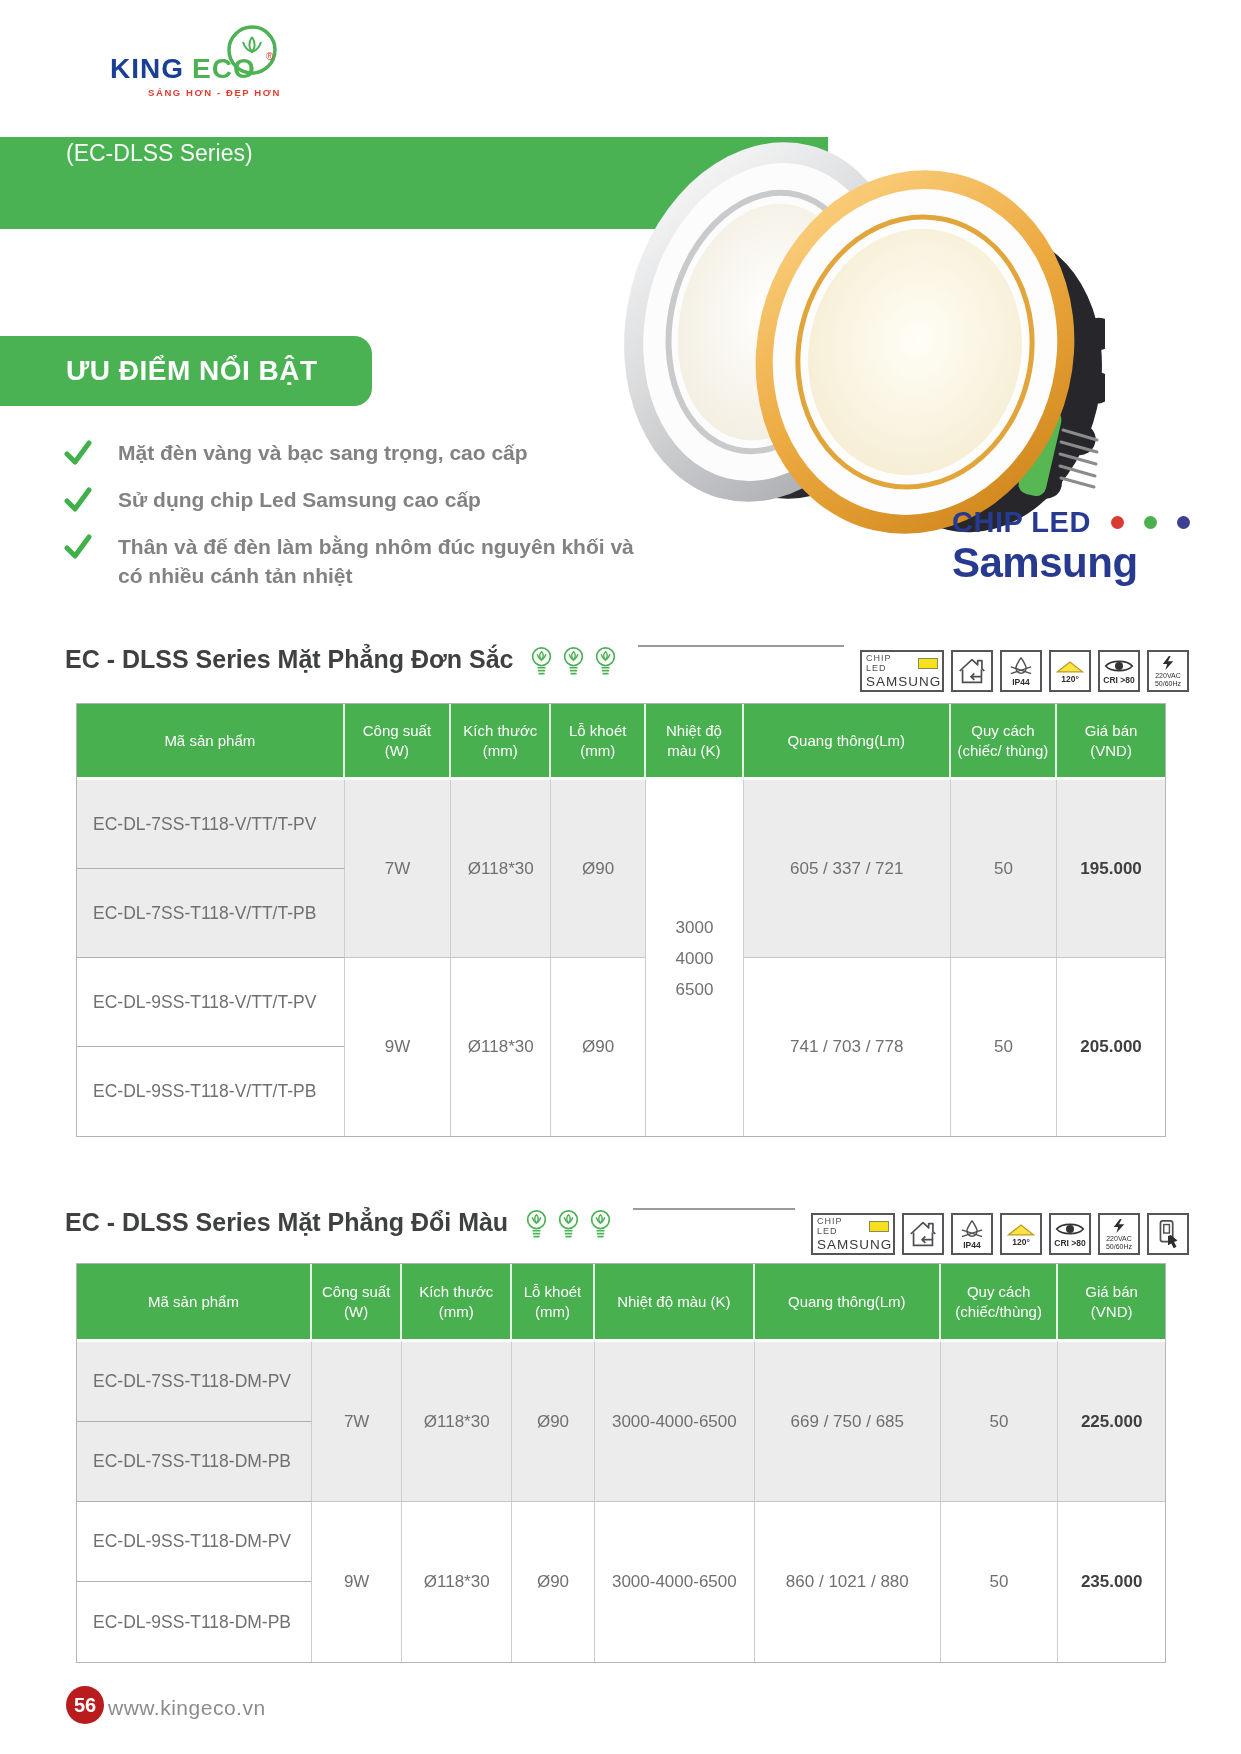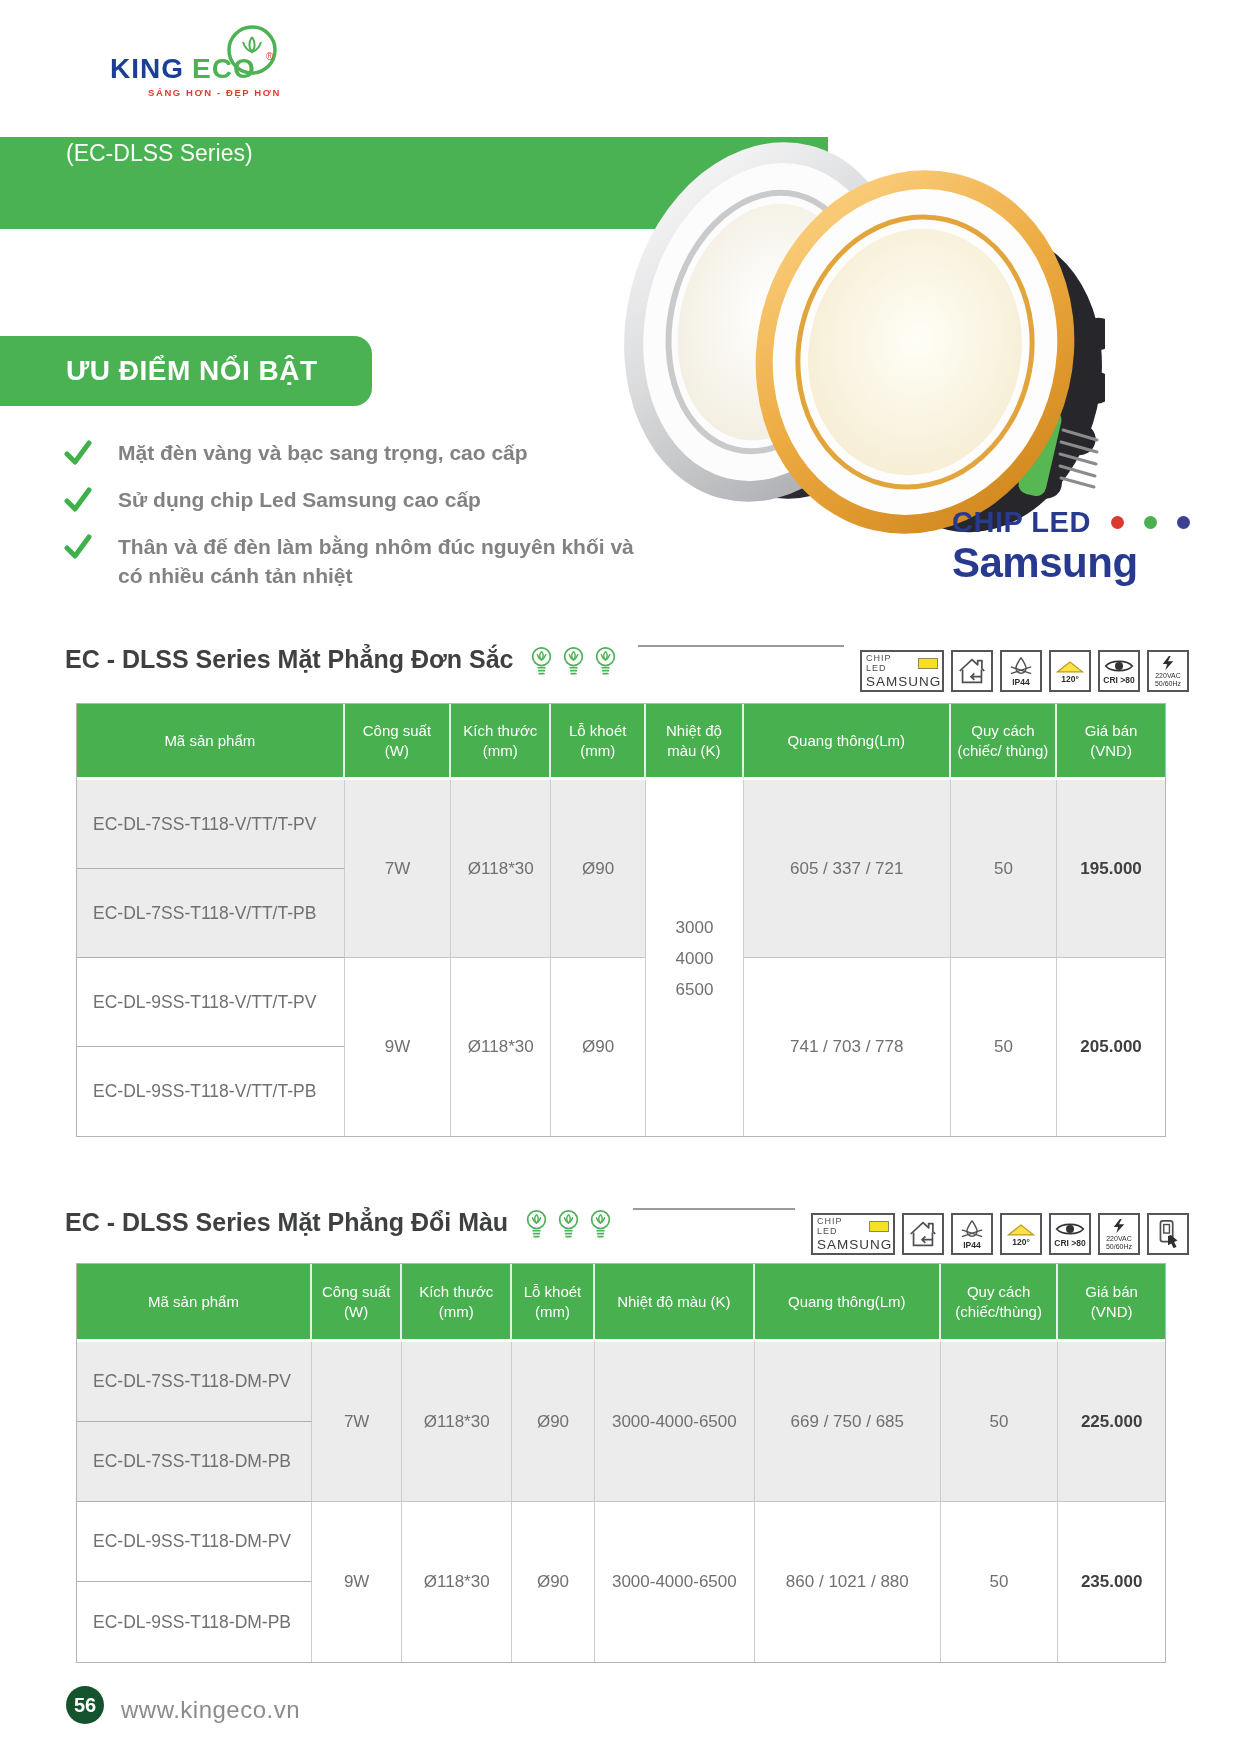--- a/index.html
+++ b/index.html
@@ -66,23 +66,23 @@
   .td.last{border-right:none;}
   .td.code{justify-content:flex-start;padding-left:16px;font-size:17.5px;}
   .bb{border-bottom:1px solid #b0b0b0;}
   .g1{background:#ececec;}
   .gb{border-bottom:1px solid #c6c6c6;}
   .price{font-weight:700;color:#3f3f41;}
   .temps{display:flex;flex-direction:column;align-items:center;line-height:31px;}
 
   
   .pagenum{position:absolute;left:66px;top:1686px;width:38px;height:38px;border-radius:50%;
-           background:#14532d;color:#fff;display:flex;align-items:center;justify-content:center;
+           background:#b91c1c;color:#fff;display:flex;align-items:center;justify-content:center;
            font-size:20px;font-weight:700;}
-  .website{position:absolute;left:121px;top:1696px;font-size:24px;color:#8c8c8e;letter-spacing:.5px;}
+  .website{position:absolute;left:108px;top:1696px;font-size:21px;color:#8c8c8e;letter-spacing:.5px;}
 </style>
 </head>
 <body>
 
 <div class="page">
 
   <svg class="logo" viewBox="0 0 240 84">
     <circle cx="148" cy="30" r="23" fill="#ffffff" stroke="#4db253" stroke-width="3.5"></circle>
     <path d="M148 17 C144.5 22 144.5 28 148 32 C151.5 28 151.5 22 148 17" fill="none" stroke="#4db253" stroke-width="2"></path>
     <path d="M139 22 C140.5 27 143.5 30.5 148 32 M157 22 C155.5 27 152.5 30.5 148 32" fill="none" stroke="#4db253" stroke-width="2"></path>

